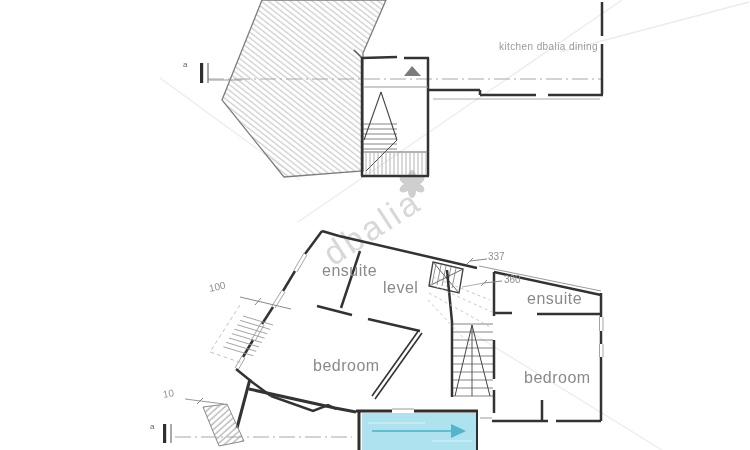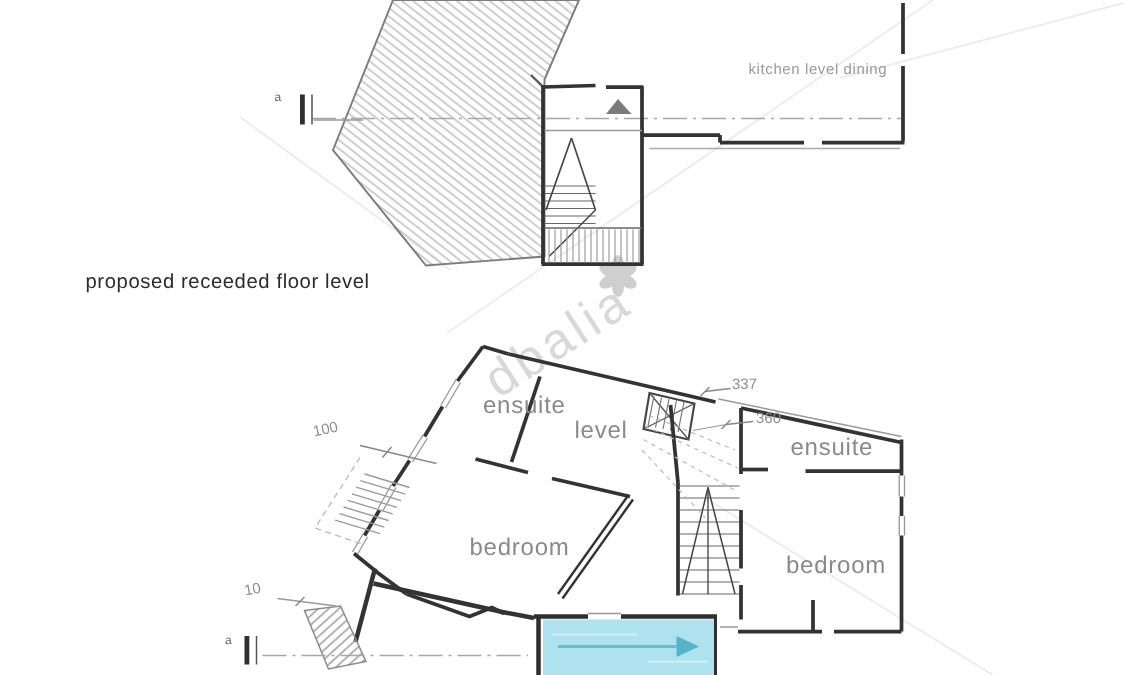--- a/index.html
+++ b/index.html
@@ -231,22 +231,21 @@
       <line x1="484" y1="283" x2="502" y2="281"></line>
       <line x1="481" y1="286" x2="487" y2="280"></line>
       <line x1="484" y1="283" x2="462" y2="287" stroke="#999" stroke-width="0.8"></line>
       <line x1="240" y1="297" x2="291" y2="309"></line>
       <line x1="255" y1="305" x2="261" y2="298"></line>
       <line x1="185" y1="399" x2="224" y2="404" stroke="#999"></line>
       <line x1="197" y1="404" x2="203" y2="398"></line>
     </g>
   </svg>
 
-  <div class="kitchen">kitchen level dining</div>
-  <div class="caption">proposed receeded floor level</div>
+  <div class="kitchen">kitchen dbalia dining</div>
 
   <div class="lbl" style="left:322px;top:262px">ensuite</div>
   <div class="lbl" style="left:383px;top:279px">level</div>
   <div class="lbl" style="left:527px;top:290px">ensuite</div>
   <div class="lbl" style="left:313px;top:357px">bedroom</div>
   <div class="lbl" style="left:524px;top:369px">bedroom</div>
 
   <div class="dim" style="left:488px;top:251px">337</div>
   <div class="dim" style="left:504px;top:274px">360</div>
   <div class="dim rot12" style="left:209px;top:283px">100</div>

